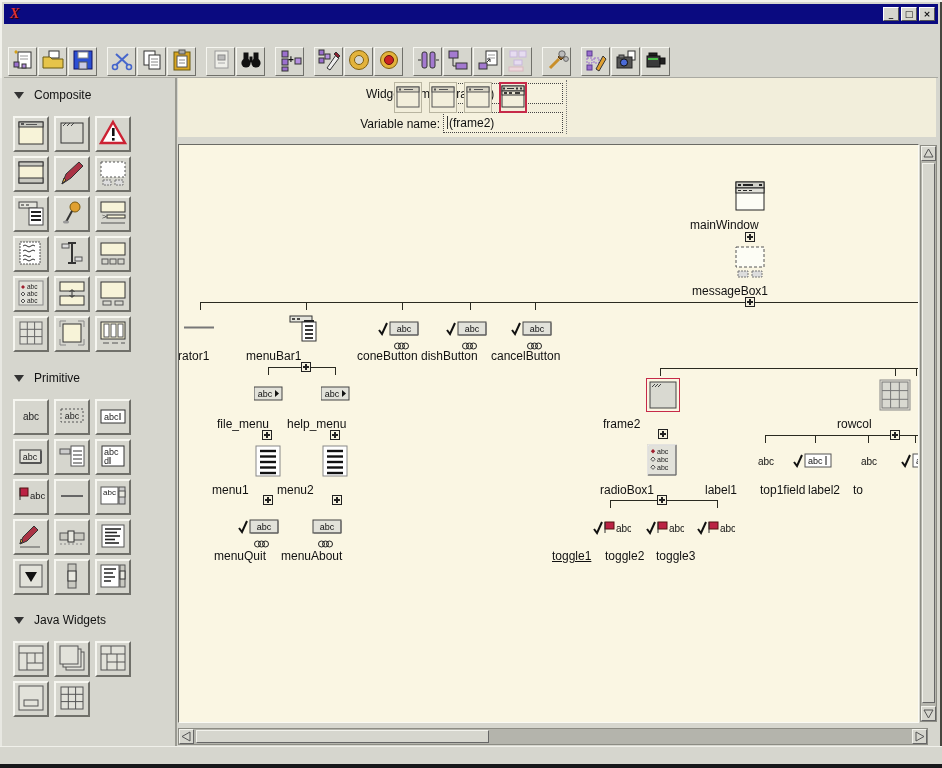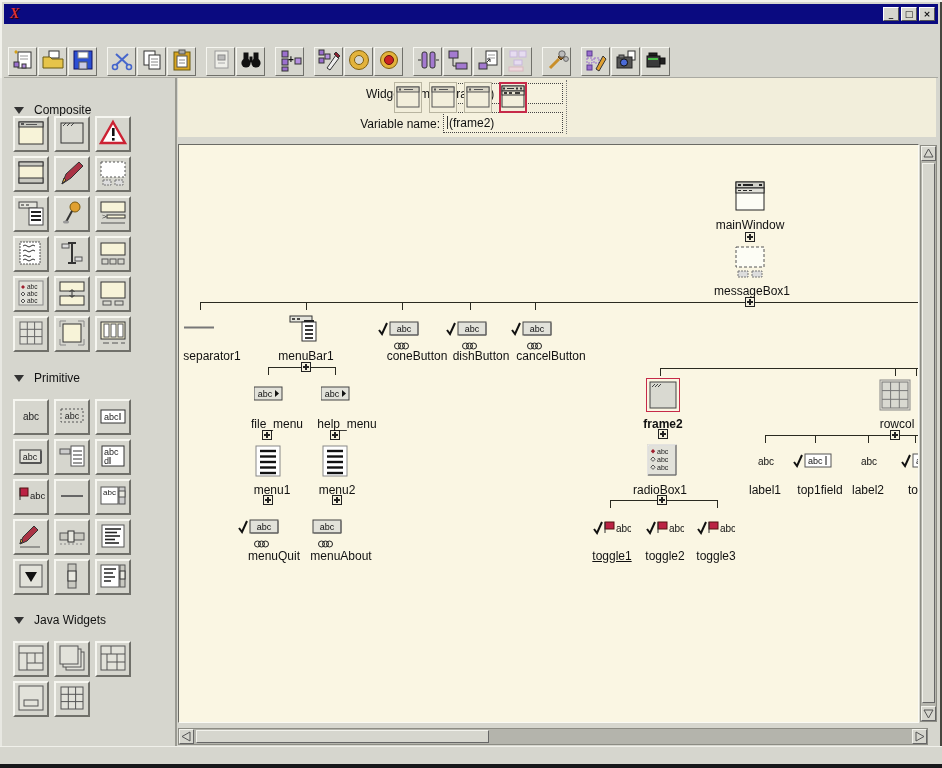--- a/index.html
+++ b/index.html
@@ -55,21 +55,21 @@
   .canvas{position:absolute;left:0;top:0;width:739px;height:577px;overflow:hidden;
     background:#faf6e3;}
   .line{position:absolute;background:#2a2a20;}
   .connector{position:absolute;width:10px;height:10px;background:#f6f2df;
     border:1px solid #222;}
   .connector:before{content:"";position:absolute;left:1px;top:3px;width:6px;height:2px;
     background:#222;}
   .connector:after{content:"";position:absolute;left:3px;top:1px;width:2px;height:6px;
     background:#222;}
   .node-icon{position:absolute;line-height:0;}
-  .node-label{position:absolute;width:120px;text-align:center;white-space:nowrap;
+  .node-label{position:absolute;width:120px;white-space:nowrap;
     font:12px "Liberation Sans",sans-serif;color:#111;}
   .chain{position:absolute;line-height:0;}
   .vscroll{position:absolute;left:920px;top:145px;width:17px;height:577px;background:#b4b4ac;
     border:1px solid #8c8c84;}
   .hscroll{position:absolute;left:178px;top:728px;width:750px;height:17px;background:#b4b4ac;
     border:1px solid #8c8c84;}
   .sb-arrow{position:absolute;width:15px;height:15px;background:#d6d6ce;
     display:flex;align-items:center;justify-content:center;border:1px solid;
     border-color:#f2f2ec #666 #666 #f2f2ec;padding:0;}
   .sb-thumb{position:absolute;background:#d6d6ce;border:1px solid;
@@ -268,21 +268,21 @@
               <rect x="5" y="5" width="8" height="3" fill="#222" stroke="#111" stroke-width="1"></rect>
               <rect x="3" y="8" width="13" height="11" fill="#3a3a3a" stroke="#111" stroke-width="1"></rect>
               <rect x="16" y="10" width="5" height="6" fill="#222" stroke="#111" stroke-width="1"></rect>
               <rect x="4" y="10" width="10" height="2" fill="#4ac04a"></rect>
             </svg></span>
         </button>
       </div>
     </div>
 
   <div class="palette" id="palette">
-      <div class="pal-header" style="top: 25px;">
+      <div class="pal-header" style="top: 10px;">
         <span class="pal-tri"></span>
         <span>Composite</span>
       </div>
       <div class="pal-grid" style="top: 38px;">
         <button class="pal-btn">
           <span><svg width="28" height="28" viewBox="0 0 28 28" xmlns="http://www.w3.org/2000/svg">
               <rect x="2" y="3" width="24" height="22" fill="#f7f3d8" stroke="#333" stroke-width="1"></rect>
               <rect x="2" y="3" width="24" height="5" fill="#c8c8c0" stroke="#333" stroke-width="1"></rect>
               <rect x="4" y="4" width="3" height="2" fill="#555"></rect>
               <line x1="9" y1="5.5" x2="20" y2="5.5" stroke="#555" stroke-width="1"></line>
@@ -796,21 +796,21 @@
             <circle cx="4.5" cy="5" r="3" stroke="#222" fill="none"></circle>
             <circle cx="8.5" cy="5" r="3" stroke="#222" fill="none"></circle>
             <circle cx="12.5" cy="5" r="3" stroke="#222" fill="none"></circle>
           </svg></div>
         <div class="node-label" style="left: 102px; top: 404px;">menuAbout</div>
         <div class="node-icon" style="left: 466px; top: 232px;"><svg width="36" height="36" viewBox="0 0 36 36" xmlns="http://www.w3.org/2000/svg">
             <rect x="1.5" y="1.5" width="33" height="33" fill="none" stroke="#c62a49" stroke-width="1"></rect>
             <rect x="5" y="5" width="26" height="26" fill="#d9d9d1" stroke="#444" stroke-width="1"></rect>
             <path d="M7,10 l3,-3 M10,10 l3,-3 M13,10 l3,-3" stroke="#444"></path>
           </svg></div>
-        <div class="node-label" style="left: 424px; top: 272px; font-weight: bold;">frame2</div>
+        <div class="node-label" style="left: 424px; top: 272px;">frame2</div>
         <div class="node-icon" style="left: 468px; top: 299px;"><svg width="30" height="32" viewBox="0 0 30 32" xmlns="http://www.w3.org/2000/svg">
             <rect x="1" y="1" width="28" height="30" fill="#e2e2da" stroke="#999" stroke-width="1"></rect>
             <line x1="1" y1="1" x2="29" y2="1" stroke="#fff" stroke-width="1"></line>
             <line x1="1" y1="1" x2="1" y2="31" stroke="#fff" stroke-width="1"></line>
             <line x1="1" y1="31" x2="29" y2="31" stroke="#666" stroke-width="1"></line>
             <line x1="29" y1="1" x2="29" y2="31" stroke="#666" stroke-width="1"></line>
             <path d="M6,5 l2.2,2.2 l-2.2,2.2 l-2.2,-2.2 Z" fill="#a12030"></path>
             <text x="10" y="10" font-size="7" fill="#222" font-family="Liberation Sans,sans-serif">abc</text>
             <path d="M6,13 l2.2,2.2 l-2.2,2.2 l-2.2,-2.2 Z" fill="none" stroke="#555"></path>
             <text x="10" y="18" font-size="7" fill="#222" font-family="Liberation Sans,sans-serif">abc</text>

